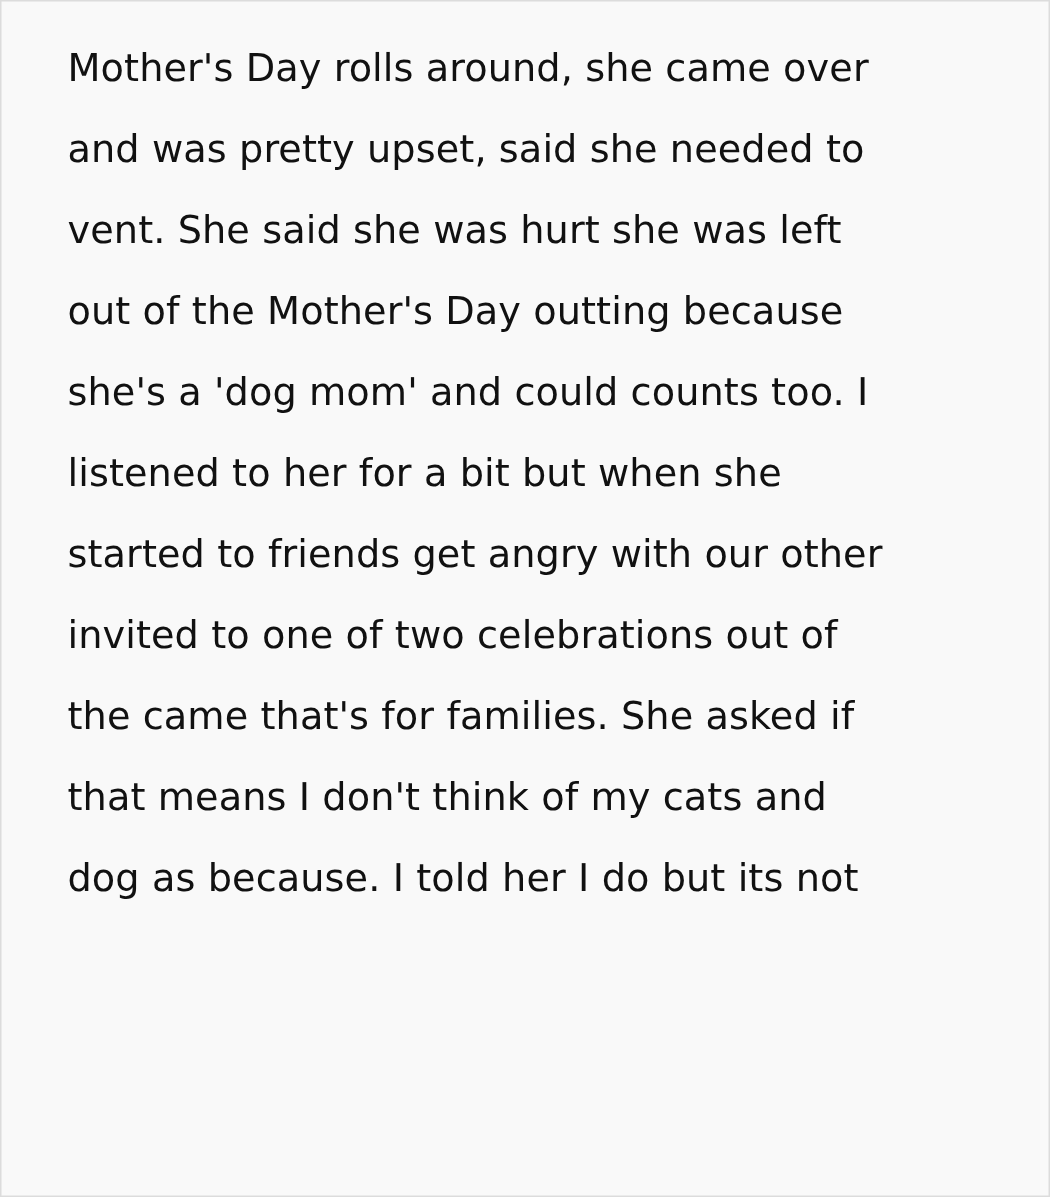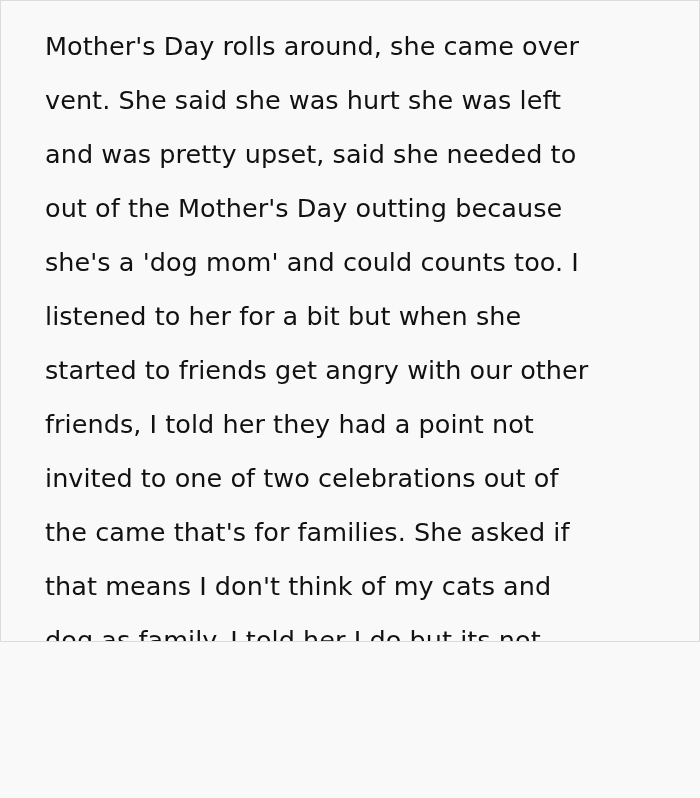--- a/index.html
+++ b/index.html
@@ -3,21 +3,21 @@
   <meta charset="utf-8">
   <style>
     html, body {
       margin: 0;
       padding: 0;
       background: #f9f9f9;
     }
     .frame {
       position: relative;
       width: 700px;
-      height: 642px;
+      height: 798px;
       box-sizing: border-box;
       border: 1px solid #dcdcdc;
       background: #f9f9f9;
       overflow: hidden;
     }
     .text-block {
       position: absolute;
       left: 44px;
       top: 18px;
       width: 640px;
@@ -32,25 +32,24 @@
       display: block;
       white-space: nowrap;
     }
   </style>
 </head>
 <body>
 
 <div class="frame">
   <p class="text-block">
     <span class="line">Mother's Day rolls around, she came over</span>
+    <span class="line">and was pretty upset, said she needed to</span>
     <span class="line">vent. She said she was hurt she was left</span>
-    <span class="line">and was pretty upset, said she needed to</span>
     <span class="line">out of the Mother's Day outting because</span>
     <span class="line">she's a 'dog mom' and could counts too. I</span>
     <span class="line">listened to her for a bit but when she</span>
     <span class="line">started to friends get angry with our other</span>
-    <span class="line">friends, I told her they had a point not</span>
     <span class="line">invited to one of two celebrations out of</span>
     <span class="line">the came that's for families. She asked if</span>
     <span class="line">that means I don't think of my cats and</span>
-    <span class="line">dog as family. I told her I do but its not</span>
+    <span class="line">dog as because. I told her I do but its not</span>
   </p>
 </div>
 
 </body></html>

